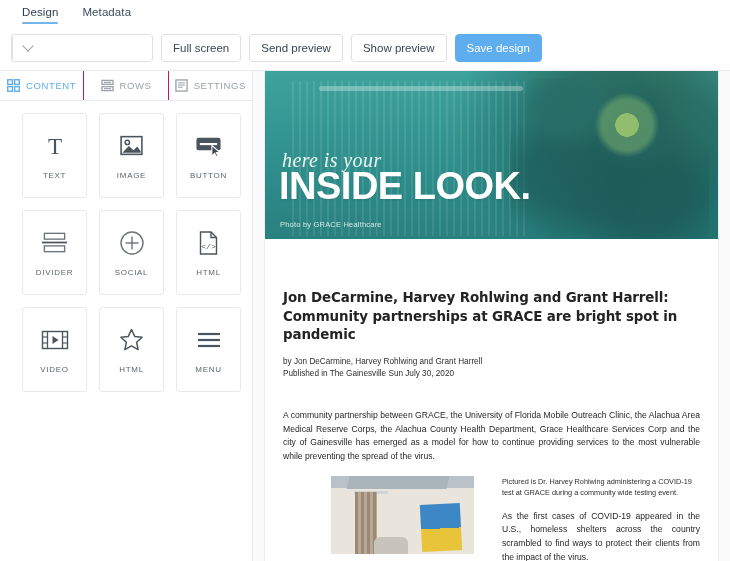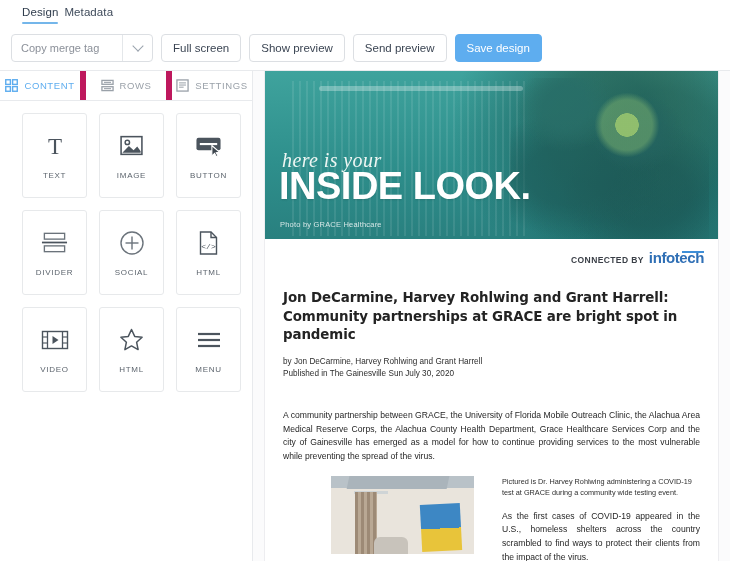--- a/index.html
+++ b/index.html
@@ -11,21 +11,21 @@
     font-family: "Liberation Sans", sans-serif;
     -webkit-font-smoothing: antialiased;
   }
 
   
   .top-tabs {
     display: flex;
     align-items: flex-start;
     height: 27px;
     padding: 6px 0 0 22px;
-    gap: 6px;
+    gap: 24px;
     background: #fff;
     text-align: center;
   }
   .top-tab {
     font-size: 11.5px;
     color: #3f4b5b;
     padding-bottom: 6px;
     position: relative;
     cursor: pointer;
     letter-spacing: .1px;
@@ -124,21 +124,21 @@
   .ptab {
     flex: 1;
     display: flex;
     align-items: center;
     justify-content: center;
     gap: 6px;
     font-size: 9.5px;
     letter-spacing: .6px;
     color: #9aa1a9;
     cursor: pointer;
-    border-right: 6px solid #be185d;
+    border-right: 1px solid #be185d;
     background: #fff;
   }
   .ptab:last-child { border-right: none; }
   .ptab.active { color: #5eadef; }
   .ptab .ticon { display: flex; align-items: center; }
 
   .tiles {
     flex: 1;
     padding: 12px 0 0 0;
     display: flex;
@@ -436,29 +436,28 @@
     <span>Design</span>
   </div>
   <div class="top-tab">
     <span>Metadata</span>
   </div>
 </div>
 
 <div class="toolbar">
 
   <div class="merge-select">
-    <div class="ms-label">Copy merge tag</div>
     <div class="ms-arrow">
       <span class="chev"></span>
     </div>
   </div>
 
   <button class="tbtn">Full screen</button>
+  <button class="tbtn">Send preview</button>
   <button class="tbtn">Show preview</button>
-  <button class="tbtn">Send preview</button>
   <button class="tbtn primary">Save design</button>
 </div>
 
 <div class="main">
 
   <div class="left-panel">
 
     <div class="panel-tabs">
 
       <div class="ptab active">
@@ -612,27 +611,20 @@
         <div class="banner-stripes"></div>
         <div class="banner-rod"></div>
         <div class="banner-figures"></div>
         <div class="banner-flower"></div>
         <div class="banner-script">here is your</div>
         <div class="banner-title">INSIDE LOOK.</div>
         <div class="banner-credit">Photo by GRACE Healthcare</div>
       </div>
 
       <div class="logo-row">
-        <div class="connected-by">
-          <span class="cb-label">CONNECTED BY</span>
-          <span class="cb-brand">
-            <span>infotech</span>
-            <span class="u-bar"></span>
-          </span>
-        </div>
       </div>
 
       <div class="article">
 
         <div class="headline">Jon DeCarmine, Harvey Rohlwing and Grant Harrell: Community partnerships at GRACE are bright spot in pandemic</div>
 
         <div class="byline">
           <div>by Jon DeCarmine, Harvey Rohlwing and Grant Harrell</div>
           <div>Published in The Gainesville Sun July 30, 2020</div>
         </div>

